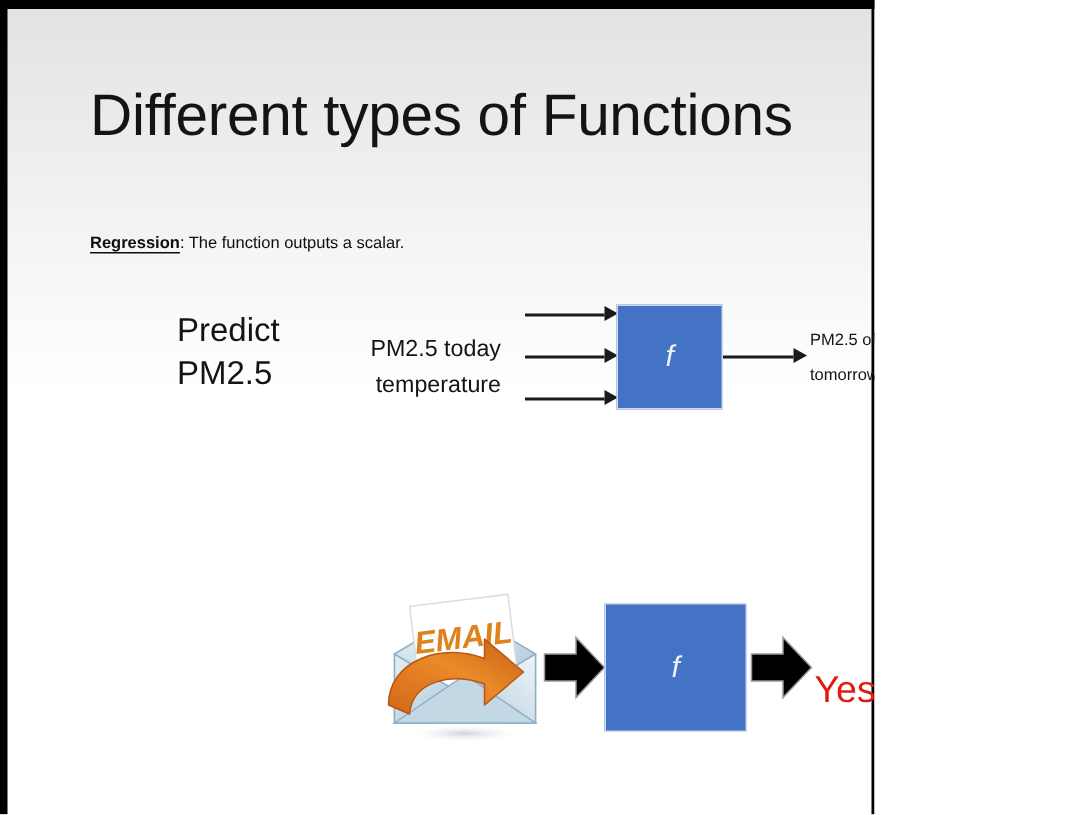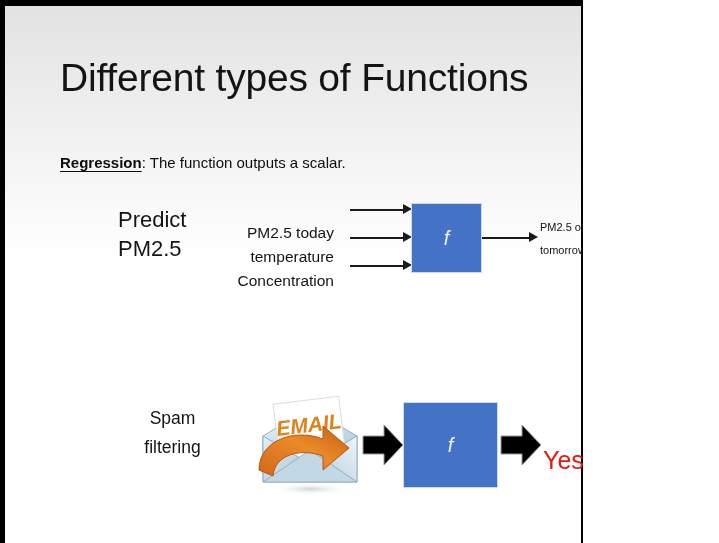--- a/index.html
+++ b/index.html
@@ -40,21 +40,21 @@
     font-weight: 400;
     color: #141414;
     letter-spacing: -0.2px;
     white-space: nowrap;
   }
 
   
   .para {
     position: absolute;
     color: #0d0d0d;
-    font-size: 15px;
+    font-size: 11px;
     line-height: 25px;
   }
   .para .lead {
     font-weight: bold;
     text-decoration: underline;
     text-underline-offset: 3px;
   }
   .para .bold { font-weight: bold; }
 
   #regression-para { left: 60px; top: 150px; }
@@ -185,21 +185,21 @@
   </div>
 
   <div class="predict-label">
     <span>Predict</span><br>
     <span>PM2.5</span>
   </div>
 
   <div class="in-labels">
     <span>PM2.5 today</span><br>
     <span>temperature</span><br>
-    <span>Concentration</span><br>
+    <br>
   </div>
 
   <div class="thin-arrow" id="arrow-in-1">
     <div class="shaft" style="width:53px"></div>
     <div class="head" style="left:53px"></div>
   </div>
   <div class="thin-arrow" id="arrow-in-2">
     <div class="shaft" style="width:53px"></div>
     <div class="head" style="left:53px"></div>
   </div>
@@ -214,24 +214,20 @@
     <div class="shaft" style="width:47px"></div>
     <div class="head" style="left:47px"></div>
   </div>
 
   <div class="out-label">
     <span>PM2.5 of</span><br>
     <span>tomorrow</span>
   </div>
 
 
-  <div class="spam-label">
-    <span>Spam</span><br>
-    <span>filtering</span>
-  </div>
 
   <svg class="envelope" viewBox="0 0 122 104">
     <defs>
       <linearGradient id="envBody" x1="0" y1="0" x2="0.4" y2="1">
         <stop offset="0%" stop-color="#f2f7fa"></stop>
         <stop offset="45%" stop-color="#cfe1ec"></stop>
         <stop offset="100%" stop-color="#9fbdd0"></stop>
       </linearGradient>
       <linearGradient id="envFlapL" x1="0" y1="0" x2="1" y2="1">
         <stop offset="0%" stop-color="#e6eff5"></stop>

